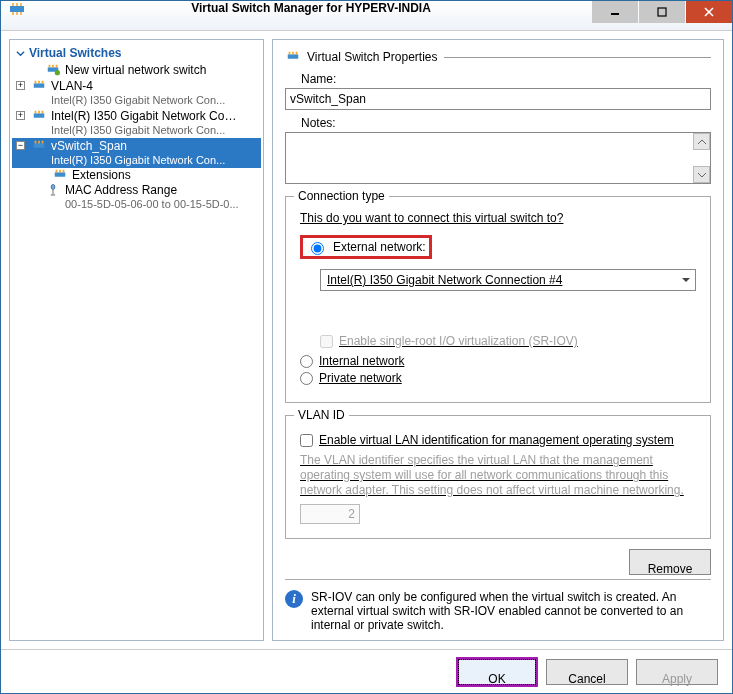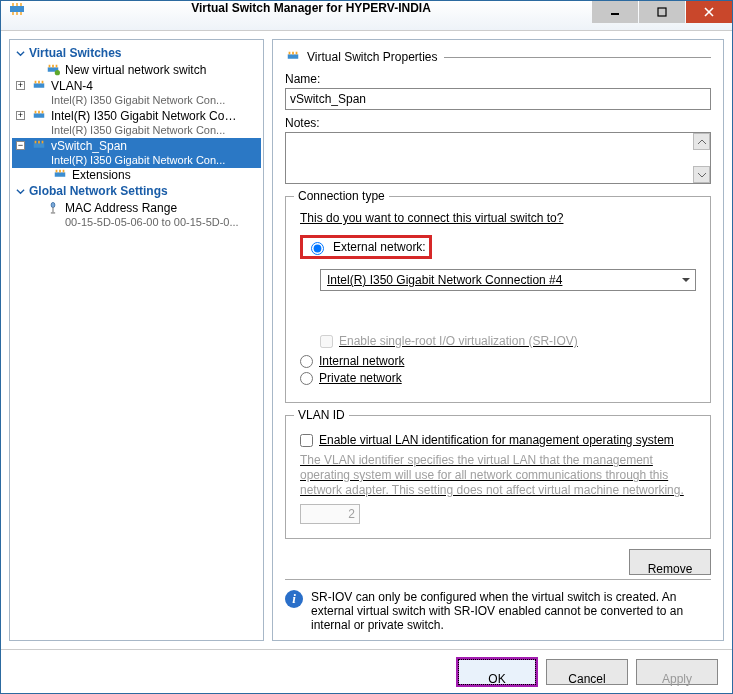--- a/index.html
+++ b/index.html
@@ -27,21 +27,21 @@
   .tree-icon svg { width:14px; height:12px; }
   .tree-lbl { white-space:nowrap; overflow:hidden; text-overflow:ellipsis; max-width:190px;}
   .tree-sub { color:#666; font-size:11px; white-space:nowrap; overflow:hidden; text-overflow:ellipsis;}
   .tree-item.selected { background:#2b78c5; }
   .tree-item.selected .tree-lbl, .tree-item.selected .tree-sub { color:#fff; }
   .tree-child { padding-left: 40px; display:flex; align-items:center; gap:4px;}
   .indent-1 { padding-left: 16px;}
   .right-pane { flex:1; border:1px solid #a7b7c7; background:#fff; padding:10px 12px; overflow:auto; position:relative;}
   .section-title { display:flex; align-items:center; gap:6px; margin-bottom:8px;}
   .section-title .hr { flex:1; height:1px; background:#999;}
-  .field-label { margin:6px 0 2px;}
+  .field-label { margin:6px 16px 2px;}
   .txt-input { width:100%; border:1px solid #888; padding:2px 4px; height:22px; background:#fff;}
   .notes-box { width:100%; border:1px solid #888; height:52px; background:#fff; position:relative;}
   .scroll-btns { position:absolute; right:0; top:0; width:17px; height:100%; display:flex; flex-direction:column; justify-content:space-between;}
   .scroll-btns div { width:17px; height:17px; background:#e6e6e6; border:1px solid #bbb; display:flex; align-items:center; justify-content:center;}
   .fieldset { border:1px solid #aaa; margin-top:12px; padding:14px; position:relative;text-decoration:underline;}
   .fieldset .legend { position:absolute; top:-8px; left:8px; background:#fff; padding:0 4px; color:#000;}
   .radio-row, .check-row { display:flex; align-items:center; gap:6px; margin:3px 0;}
   .radio-row input, .check-row input { margin:0;}
   .highlight-red { border:3px solid #d62828; padding:1px 3px; display:inline-flex; align-items:center; gap:6px;}
   .select-box { display:flex; align-items:center; border:1px solid #888; background:#fff; margin:6px 0 8px 20px; height:22px;}
@@ -174,26 +174,20 @@
               <svg viewBox="0 0 16 12">
                 <rect x="2" y="3" width="12" height="5"></rect>
                 <line x1="4" y1="0" x2="4" y2="3"></line>
                 <line x1="8" y1="0" x2="8" y2="3"></line>
                 <line x1="12" y1="0" x2="12" y2="3"></line>
               </svg>
             </span>
           <span class="tree-lbl">Extensions</span>
         </div>
 
-        <div class="tree-header">
-          <svg class="chevron" viewBox="0 0 10 10">
-              <path d="M1 3 L5 7 L9 3" fill="none" stroke="#1a5da8" stroke-width="1.5"></path>
-            </svg>
-          <span class="tree-header-text">Global Network Settings</span>
-        </div>
         <div class="tree-item indent-1">
           <span class="spacer"></span>
           <span class="tree-icon">
               <svg class="mic-icon" viewBox="0 0 10 14">
                 <ellipse cx="5" cy="3.5" rx="2.2" ry="3" fill="#7aa8d8" stroke="#3a6ea5"></ellipse>
                 <rect x="4.3" y="6" width="1.4" height="6" fill="#888"></rect>
                 <rect x="2.5" y="12" width="5" height="1.5" fill="#888"></rect>
               </svg>
             </span>
           <span style="display:flex;flex-direction:column;">

